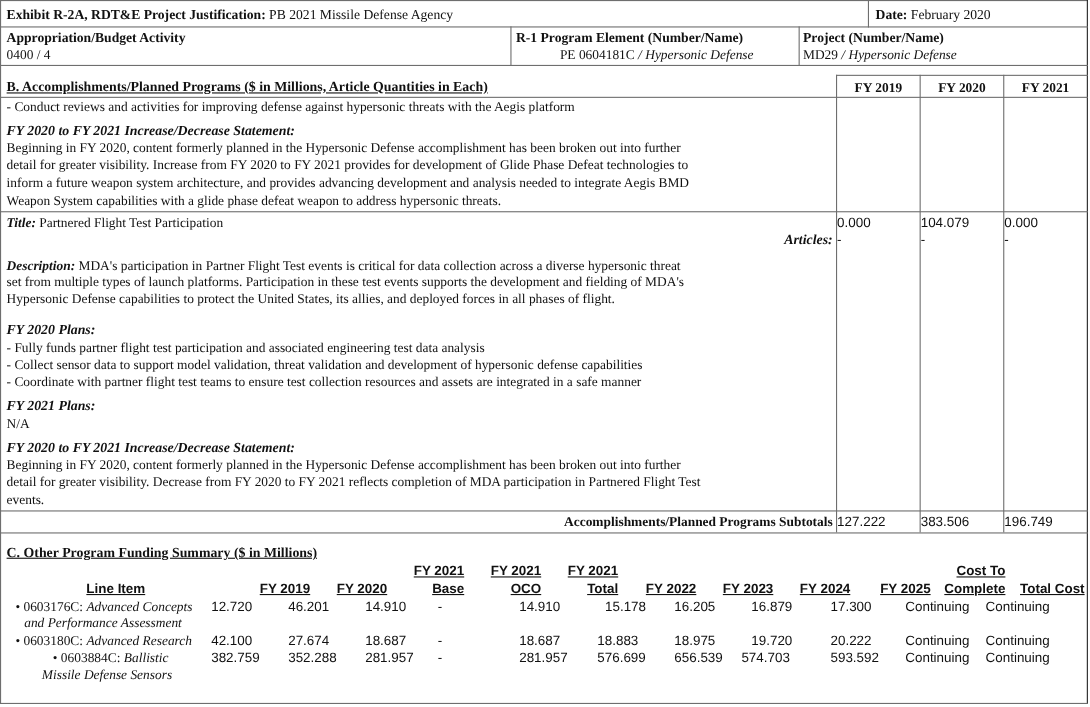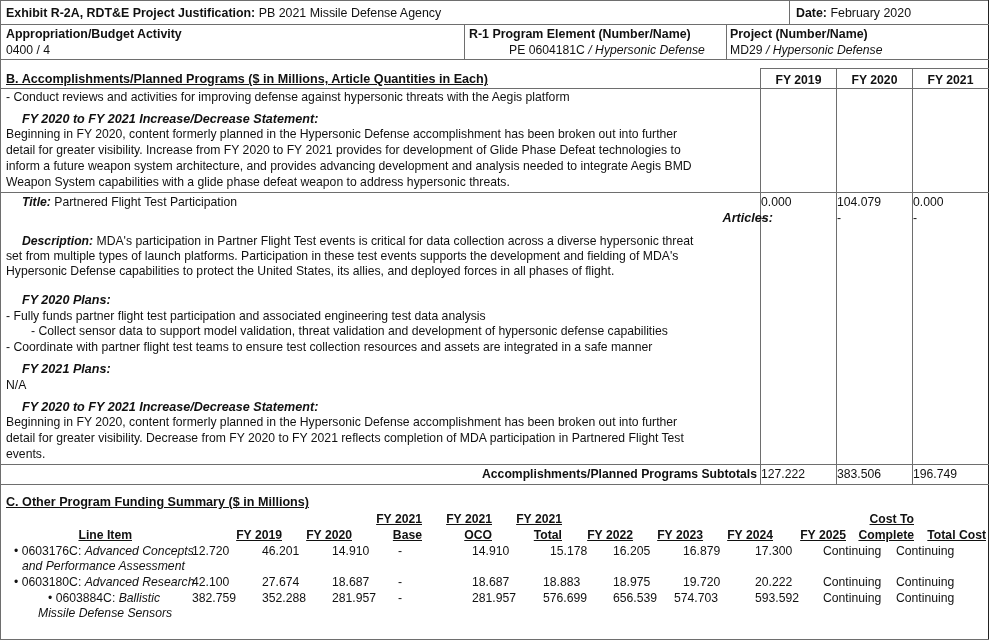--- a/index.html
+++ b/index.html
@@ -3,23 +3,23 @@
 <meta charset="utf-8">
 <style>
   html, body { margin: 0; padding: 0; background: #ffffff; }
   body { width: 991px; height: 643px; position: relative; overflow: hidden;
          font-family: "Liberation Sans", sans-serif; color: #111; font-size: 12.2px; }
   .abs { position: absolute; }
   .hl { position: absolute; background: #6e6e6e; height: 1px; }
   .vl { position: absolute; background: #6e6e6e; width: 1px; }
   .b { font-weight: bold; }
   .i { font-style: italic; }
-  .bi { font-weight: bold; font-style: italic; margin-left: 16px; }
+  .bi { font-weight: bold; font-style: italic; }
   .u { text-decoration: underline; }
-  .txt { white-space: nowrap; line-height: 16px; }
+  .txt { white-space: nowrap; line-height: 16px; font-family: Liberation Serif, serif; }
   .r { text-align: right; }
   .c { text-align: center; }
   .num { position: absolute; text-align: left; white-space: nowrap; line-height: 16px; }
   .hdr { position: absolute; text-align: right; white-space: nowrap; line-height: 15px; font-weight: bold; text-decoration: underline; }
 </style>
 </head>
 <body>
 
 <div class="hl" style="left:0;top:0;width:989px;"></div>
 <div class="vl" style="left:0;top:0;height:640px;"></div>
@@ -90,21 +90,21 @@
 
 <div class="abs txt" style="left:6px;top:233px;">
   <span class="bi">Description:</span>
   <span>MDA's participation in Partner Flight Test events is critical for data collection across a diverse hypersonic threat</span>
 </div>
 <div class="abs txt" style="left:6px;top:248px;">set from multiple types of launch platforms.  Participation in these test events supports the development and fielding of MDA's</div>
 <div class="abs txt" style="left:6px;top:263px;">Hypersonic Defense capabilities to protect the United States, its allies, and deployed forces in all phases of flight.</div>
 
 <div class="abs txt bi" style="left:6px;top:292px;font-size:12.6px;">FY 2020 Plans:</div>
 <div class="abs txt" style="left:6px;top:308px;">- Fully funds partner flight test participation and associated engineering test data analysis</div>
-<div class="abs txt" style="left:6px;top:323px;margin-left:25px;">- Collect sensor data to support model validation, threat validation and development of hypersonic defense capabilities</div>
+<div class="abs txt" style="left:6px;top:323px;">- Collect sensor data to support model validation, threat validation and development of hypersonic defense capabilities</div>
 <div class="abs txt" style="left:6px;top:339px;">- Coordinate with partner flight test teams to ensure test collection resources and assets are integrated in a safe manner</div>
 
 <div class="abs txt bi" style="left:6px;top:361px;font-size:12.6px;">FY 2021 Plans:</div>
 <div class="abs txt" style="left:6px;top:377px;">N/A</div>
 
 <div class="abs txt bi" style="left:6px;top:399px;font-size:12.6px;">FY 2020 to FY 2021 Increase/Decrease Statement:</div>
 <div class="abs txt" style="left:6px;top:414px;">Beginning in FY 2020, content formerly planned in the Hypersonic Defense accomplishment has been broken out into further</div>
 <div class="abs txt" style="left:6px;top:430px;">detail for greater visibility. Decrease from FY 2020 to FY 2021 reflects completion of MDA participation in Partnered Flight Test</div>
 <div class="abs txt" style="left:6px;top:446px;">events.</div>
 

